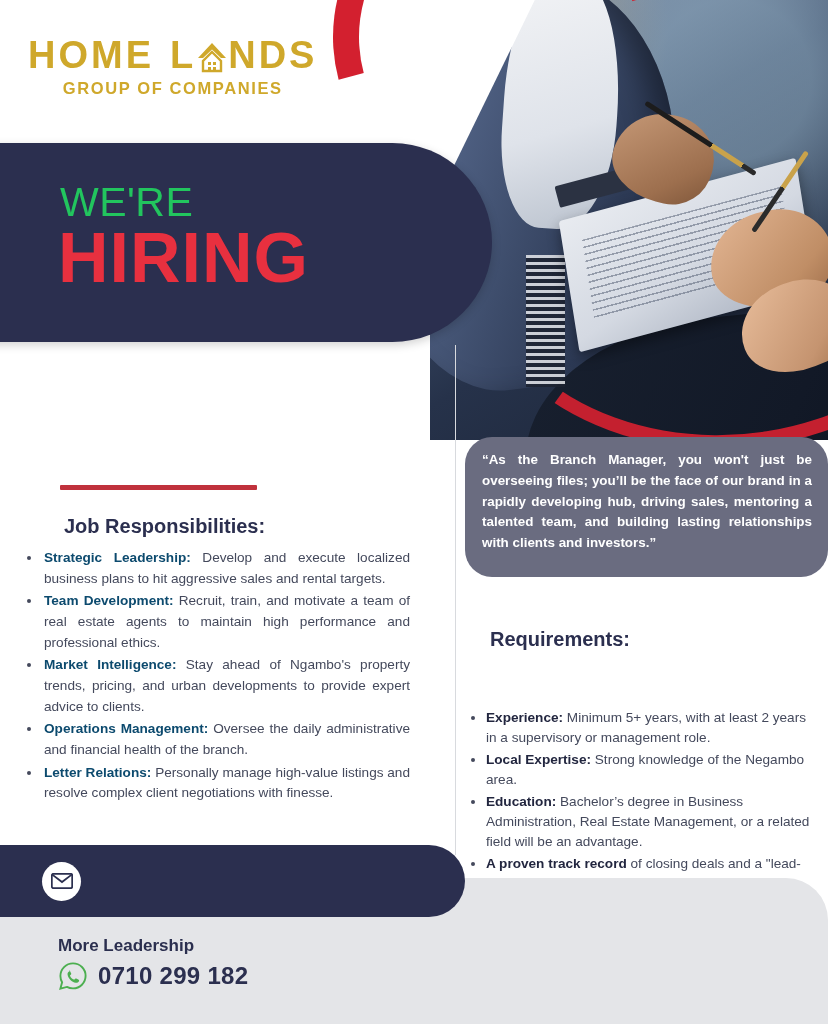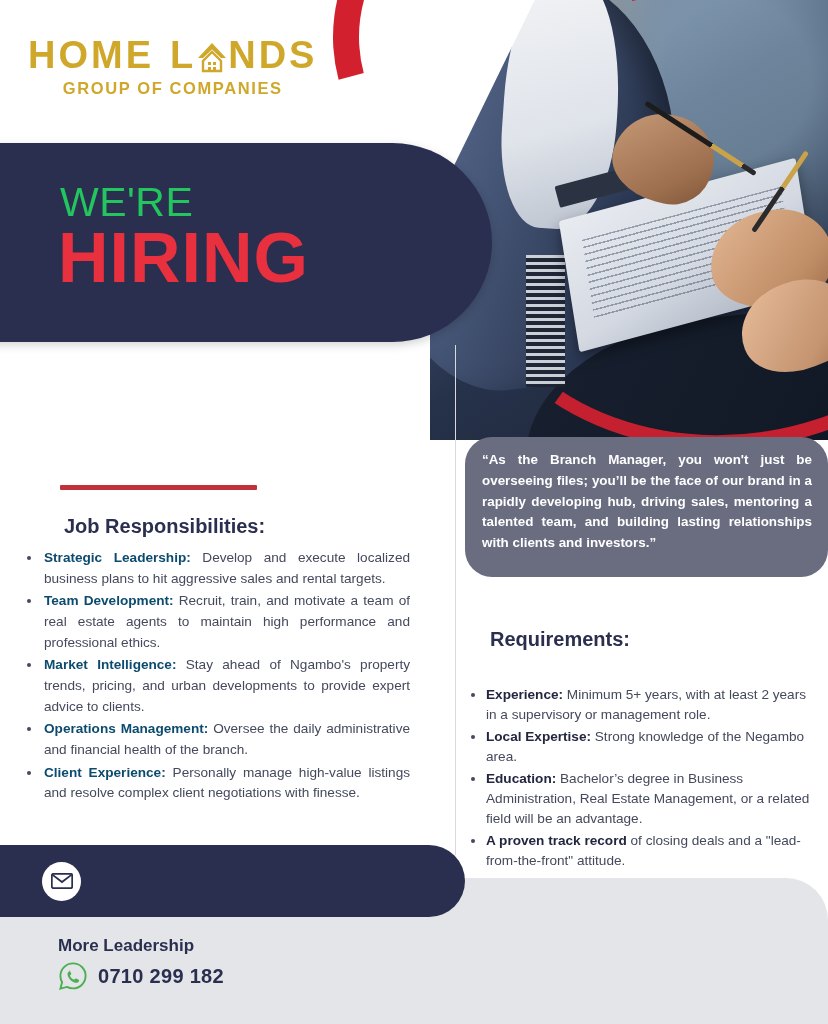--- a/index.html
+++ b/index.html
@@ -199,21 +199,21 @@
     font-size:13.4px; font-weight:bold; color:#ffffff; line-height:1.55;
     text-align:justify;
   }
 
   
   .req-heading {
     position:absolute; left:490px; top:628px;
     font-size:20px; font-weight:bold; color:#2b2f4f;
   }
   .req-list {
-    position:absolute; left:466px; top:685px; width:352px;
+    position:absolute; left:466px; top:708px; width:352px;
     font-size:13.6px; color:#44495c; line-height:1.5;
   }
   .req-list li { margin-bottom:1px; margin-left:20px; list-style:disc; }
   .req-list b { color:#22263f; font-weight:bold; }
 
   
   .cv-banner {
     position:absolute; left:-18px; top:845px; width:483px; height:72px;
     background:#2b2f4f; border-radius:0 40px 40px 0; z-index:11;
     display:flex; align-items:center; padding-left:60px;
@@ -233,21 +233,21 @@
   }
   .more-info {
     position:absolute; left:58px; top:936px;
     font-size:17px; font-weight:bold; color:#2b2f4f; z-index:12;
   }
   .phone-row {
     position:absolute; left:58px; top:961px; display:flex; align-items:center; z-index:12;
   }
   .wa-icon { width:30px; height:30px; flex:0 0 auto; }
   .phone-num {
-    margin-left:10px; font-size:20px; font-weight:bold; color:#2b2f4f; letter-spacing:.3px;
+    margin-left:10px; font-size:24px; font-weight:bold; color:#2b2f4f; letter-spacing:.3px;
   }
   .apply-btn {
     position:absolute; left:528px; top:936px; width:240px; height:52px;
     background:#d81f33; border-radius:26px; z-index:12;
     display:flex; align-items:center; justify-content:center;
     color:#ffffff; font-size:24px; font-weight:bold; letter-spacing:.6px;
     border:none; cursor:pointer;
   }
 </style>
 </head>
@@ -301,21 +301,21 @@
   </div>
 
   <div class="title-rule"></div>
 
   <div class="resp-heading">Job Responsibilities:</div>
   <ul class="resp-list" id="resp-list">
       <li><b>Strategic Leadership:</b><span> Develop and execute localized business plans to hit aggressive sales and rental targets.</span></li>
       <li><b>Team Development:</b><span> Recruit, train, and motivate a team of real estate agents to maintain high performance and professional ethics.</span></li>
       <li><b>Market Intelligence:</b><span> Stay ahead of Ngambo's property trends, pricing, and urban developments to provide expert advice to clients.</span></li>
       <li><b>Operations Management:</b><span> Oversee the daily administrative and financial health of the branch.</span></li>
-      <li><b>Client Experience:</b><span> Personally manage high-value listings and resolve complex client negotiations with finesse.</span></li>
+      <li><b>Letter Relations:</b><span> Personally manage high-value listings and resolve complex client negotiations with finesse.</span></li>
     </ul>
 
   <div class="col-divider"></div>
 
   <div class="quote-box">
     <div class="quote-text">“As the Branch Manager, you won't just be overseeing files; you’ll be the face of our brand in a rapidly developing hub, driving sales, mentoring a talented team, and building lasting relationships with clients and investors.”</div>
   </div>
 
   <div class="req-heading">Requirements:</div>
   <ul class="req-list" id="req-list">

